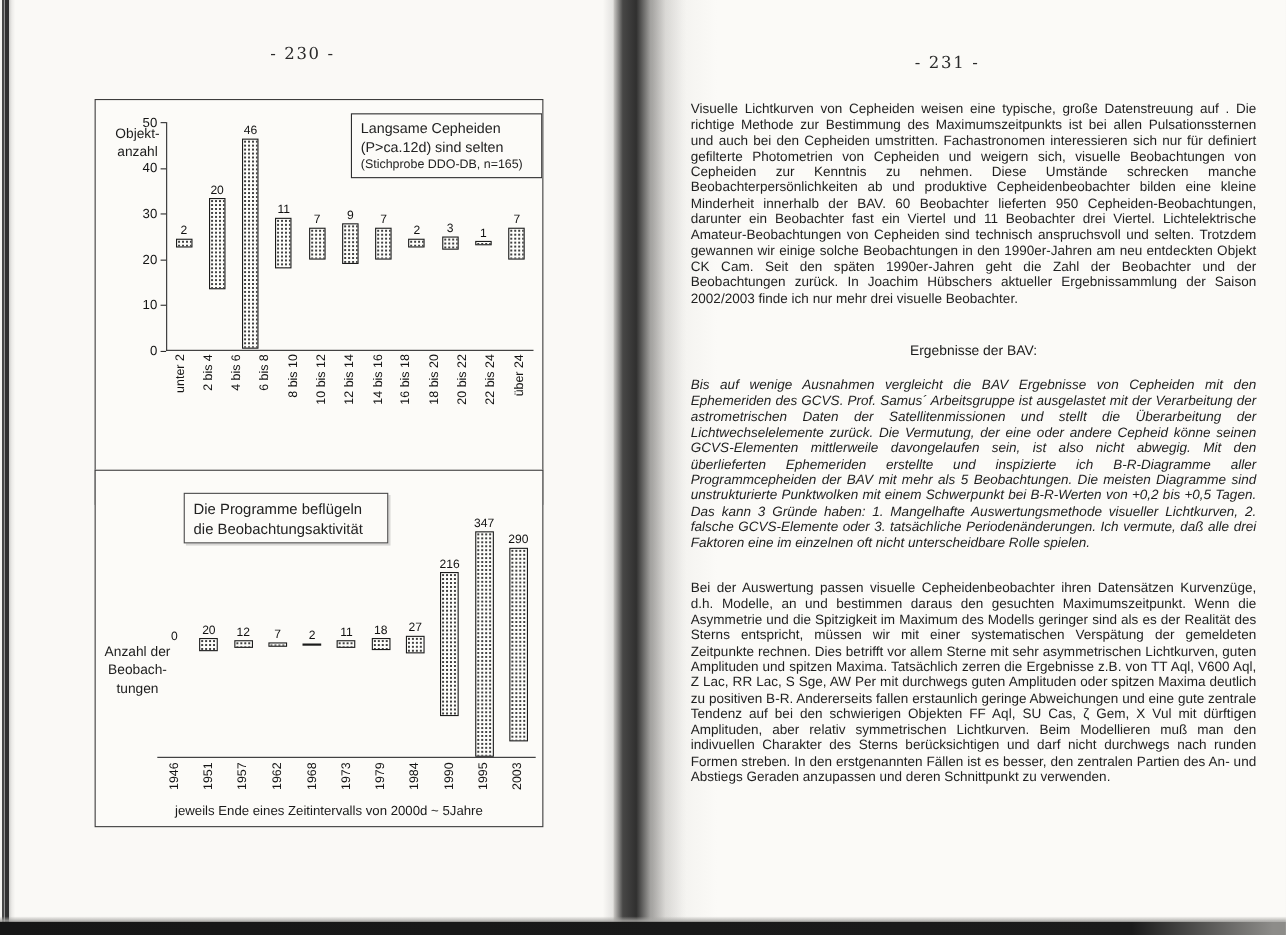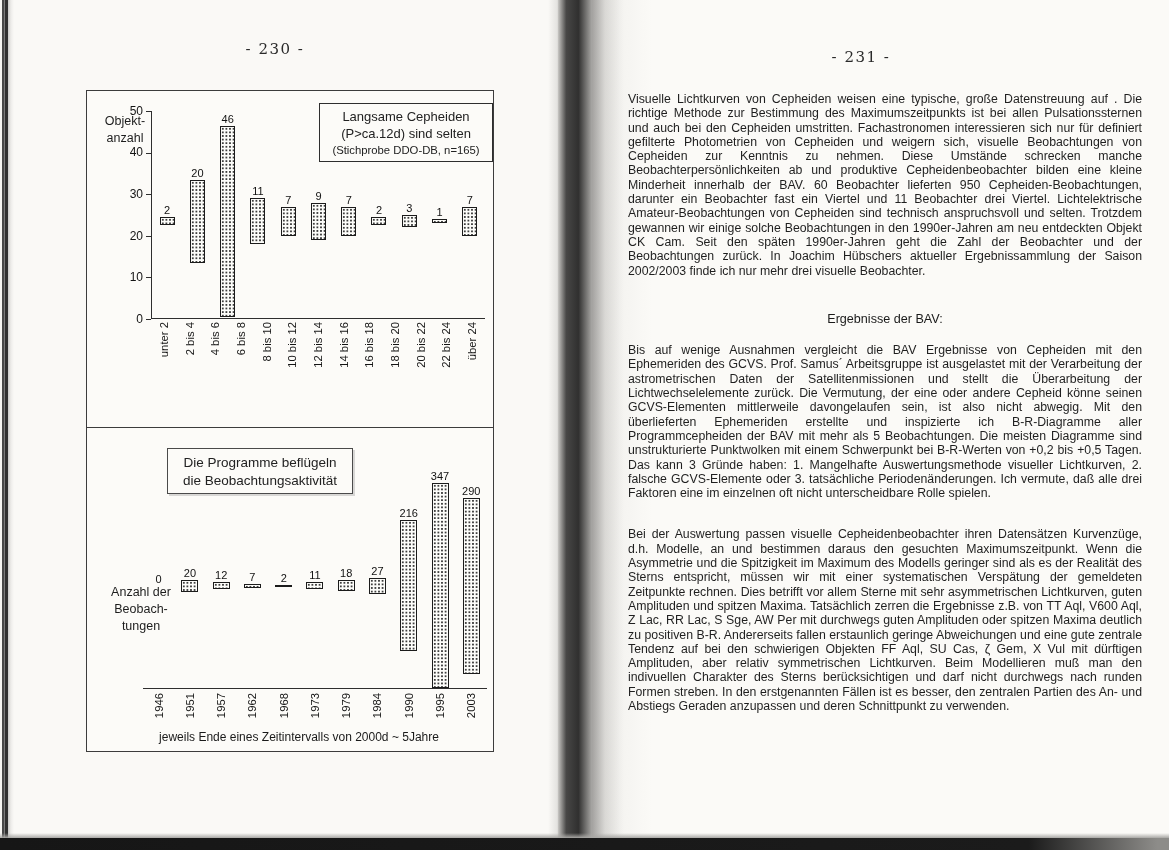--- a/index.html
+++ b/index.html
@@ -29,29 +29,29 @@
     letter-spacing:1.5px; color:#2a2a2a; text-align:center; width:110px; }
   #page-num-230 { left:210px; top:40px; }
   #page-num-231 { left:214px; top:48px; }
 
   
   .chart { position:absolute; border:1px solid #3c3c3c; background:#fcfbf8; }
   #chart1 { left:76px; top:90px;  width:408px; height:369px; }
   #chart2 { left:76px; top:427px; width:408px; height:325px; }
 
   .anno-box { position:absolute; border:1.5px solid #2e2e2e; background:#fcfbf8;
-    text-align:center; padding:5px 8px 4px; line-height:1.3; }
+    text-align:left; padding:5px 8px 4px; line-height:1.3; }
   #chart1 .anno-box { left:232px; top:12px; width:174px; font-size:13px; }
   #chart1 .anno-line-small { font-size:11.3px; }
   #chart2 .anno-box { left:80px; top:20px; width:186px; font-size:13.5px;
     border:1px solid #4a4a4a; box-shadow:2px 2px 0 rgba(0,0,0,0.14); }
 
   .ylab { position:absolute; font-size:12.5px; color:#1d1d1d; line-height:1.35; text-align:center; }
   #chart1 .ylab { left:12px; top:22px; width:52px; }
-  #chart2 .ylab { left:22px;  top:156px; width:64px; }
+  #chart2 .ylab { left:6px;  top:156px; width:64px; }
 
   .bars { position:absolute; display:flex; align-items:flex-end; border-bottom:1px solid #2e2e2e; }
   #chart1 .bars { left:64px; top:20px; width:334px; height:208px; border-left:1px solid #2e2e2e; }
   #chart2 .bars { left:56px; bottom:62px; width:344px; height:219px; }
 
   .cats { position:absolute; display:flex; }
   #chart1 .cats { left:64px; top:231px; width:334px; height:60px; }
   #chart2 .cats { left:56px; top:265px; width:344px; height:38px; }
 
   .slot, .cslot { flex:1; display:flex; align-items:center; }
@@ -70,21 +70,21 @@
   .xcaption { position:absolute; font-size:12px; color:#1a1a1a; }
   #chart1 .xcaption { right:14px; bottom:14px; }
   #chart2 .xcaption { left:40px; top:302px; width:344px; text-align:center; }
 
   
   .bodytext { position:absolute; left:36px; top:92px; width:514px;
     font-size:12.3px; line-height:14.3px; text-align:justify; color:#1f1f1f; }
   .bodytext p { margin:0; }
   #para1 { margin-bottom:34px; }
   .section-heading { text-align:center; font-size:12.6px; margin-bottom:17px; color:#1a1a1a; }
-  #para2 { margin-bottom:27px; }
+  #para2 { margin-bottom:27px;font-style:italic; }
 </style>
 </head>
 <body>
 
 <div class="page" id="left-page">
   <div class="page-number" id="page-num-230">- 230 -</div>
 
   <div class="chart" id="chart1">
     <div class="ylab">
       <div>Objekt-</div>

